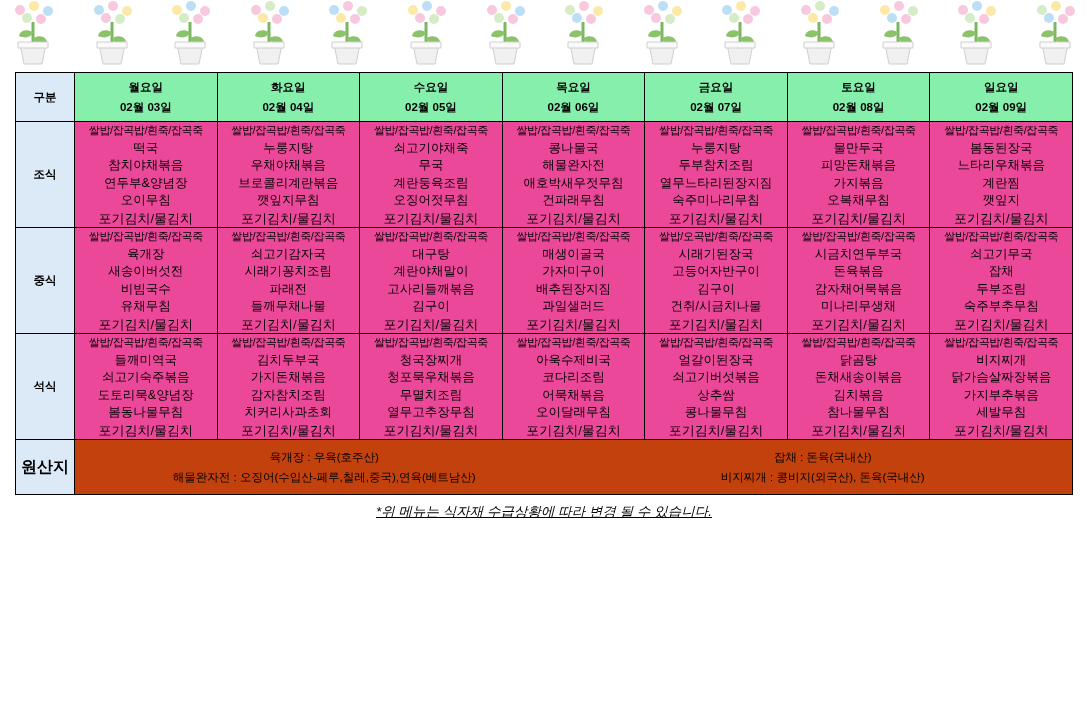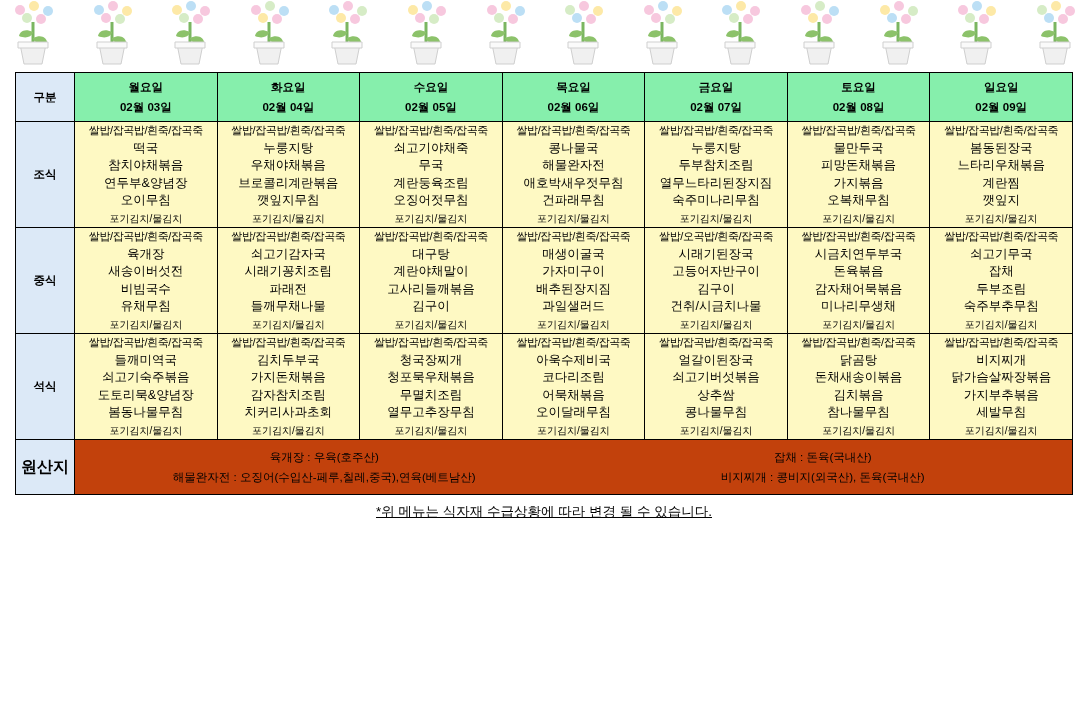--- a/index.html
+++ b/index.html
@@ -60,28 +60,28 @@
   th.gubun{width:58px;background:#dce9f7;font-size:14px;font-weight:bold;}
 
   td.mealname{
     width:58px;
     background:#dce9f7;
     font-weight:bold;
     font-size:14px;
   }
   td.mealname.origin{font-size:16px;line-height:16px;}
   td.cell{
-    background:#fef9c3;
+    background:#ec4899;
     padding:4px 2px 5px 2px;
     line-height:17.5px;
     margin-top:33px;
   }
   td.cell .rice{font-size:11px;letter-spacing:-0.4px;display:block;}
   td.cell .dish{display:block;font-size:12.5px;}
-  td.cell .kimchi{display:block;font-size:10px;}
+  td.cell .kimchi{display:block;font-size:13px;}
 
   
   td.originbox{
     background:#c2410c;
     text-align:left;
     padding:6px 8px;
     font-size:12.5px;
     height:54px;
   }
   .origin-grid{display:flex;}
@@ -90,20 +90,21 @@
 
   
   .notes{
     text-align:center;
     margin-top:7px;
   }
   .notes .n1{
     font-size:13.5px;
     text-decoration:underline;
     line-height:20px;
+    font-style:italic;
   }
   .notes .n2{
     font-size:13px;
     line-height:21px;
   }
 </style>
 </head>
 <body>
 
 <div class="page">

